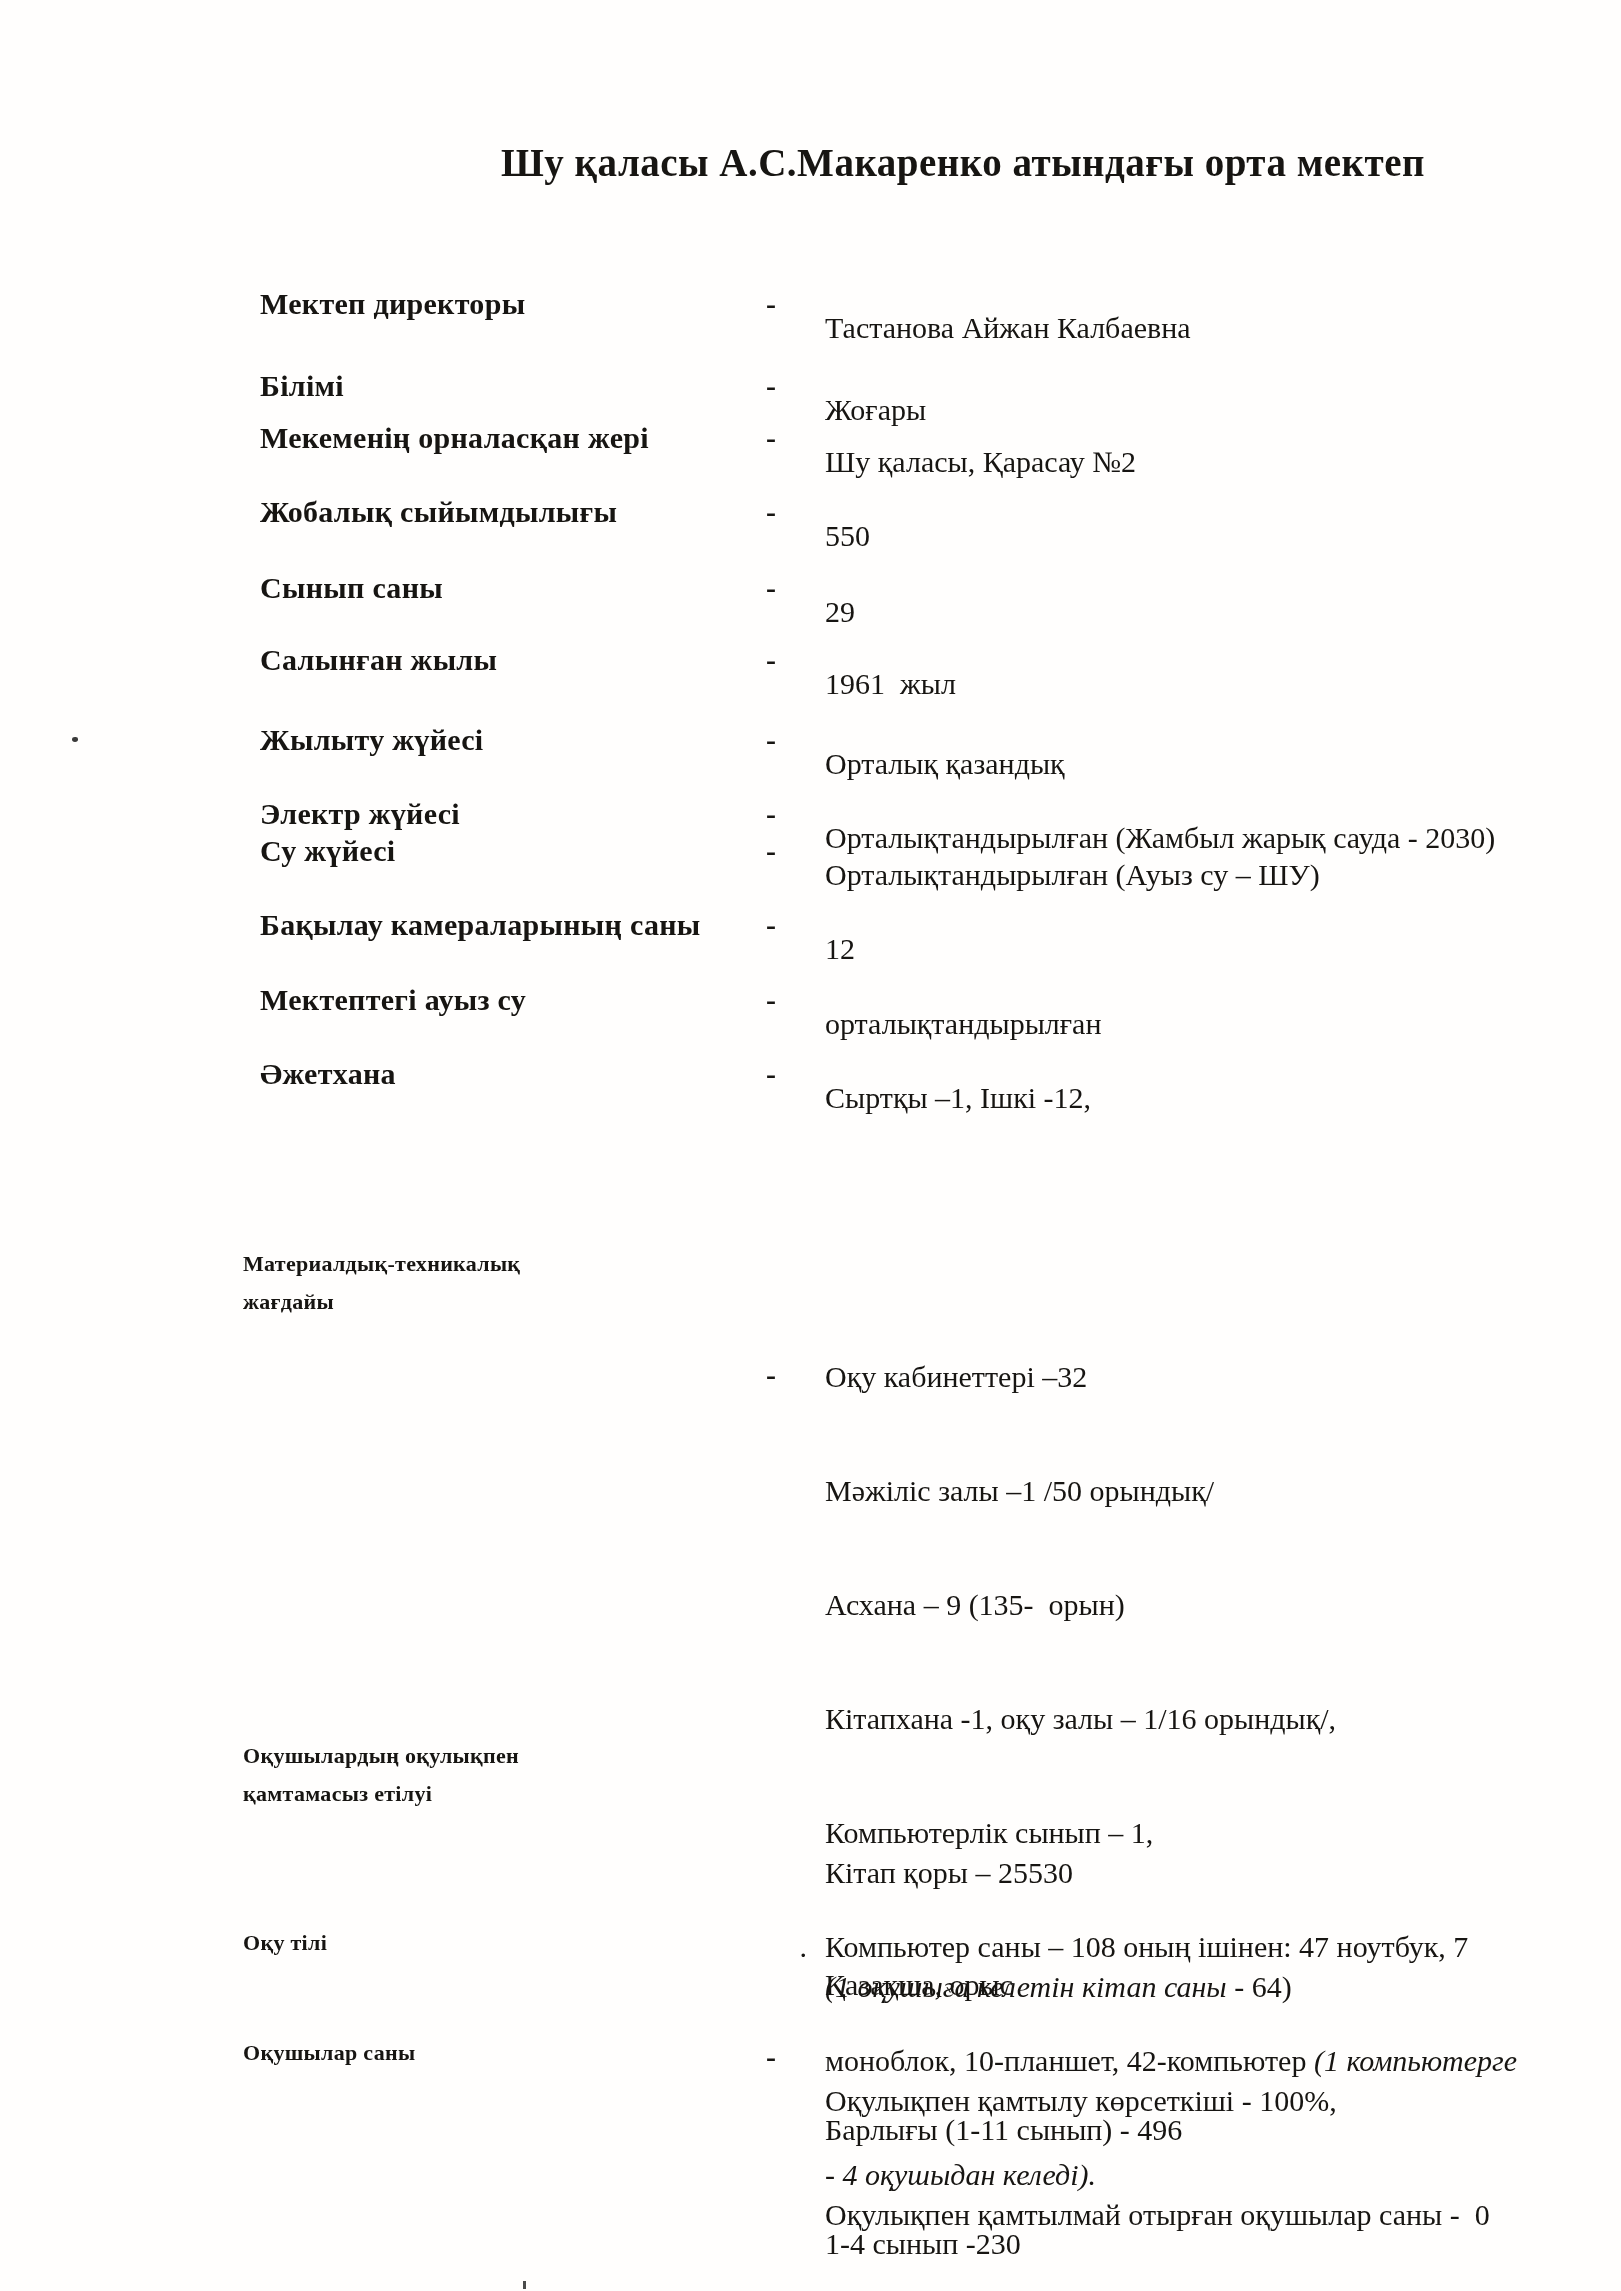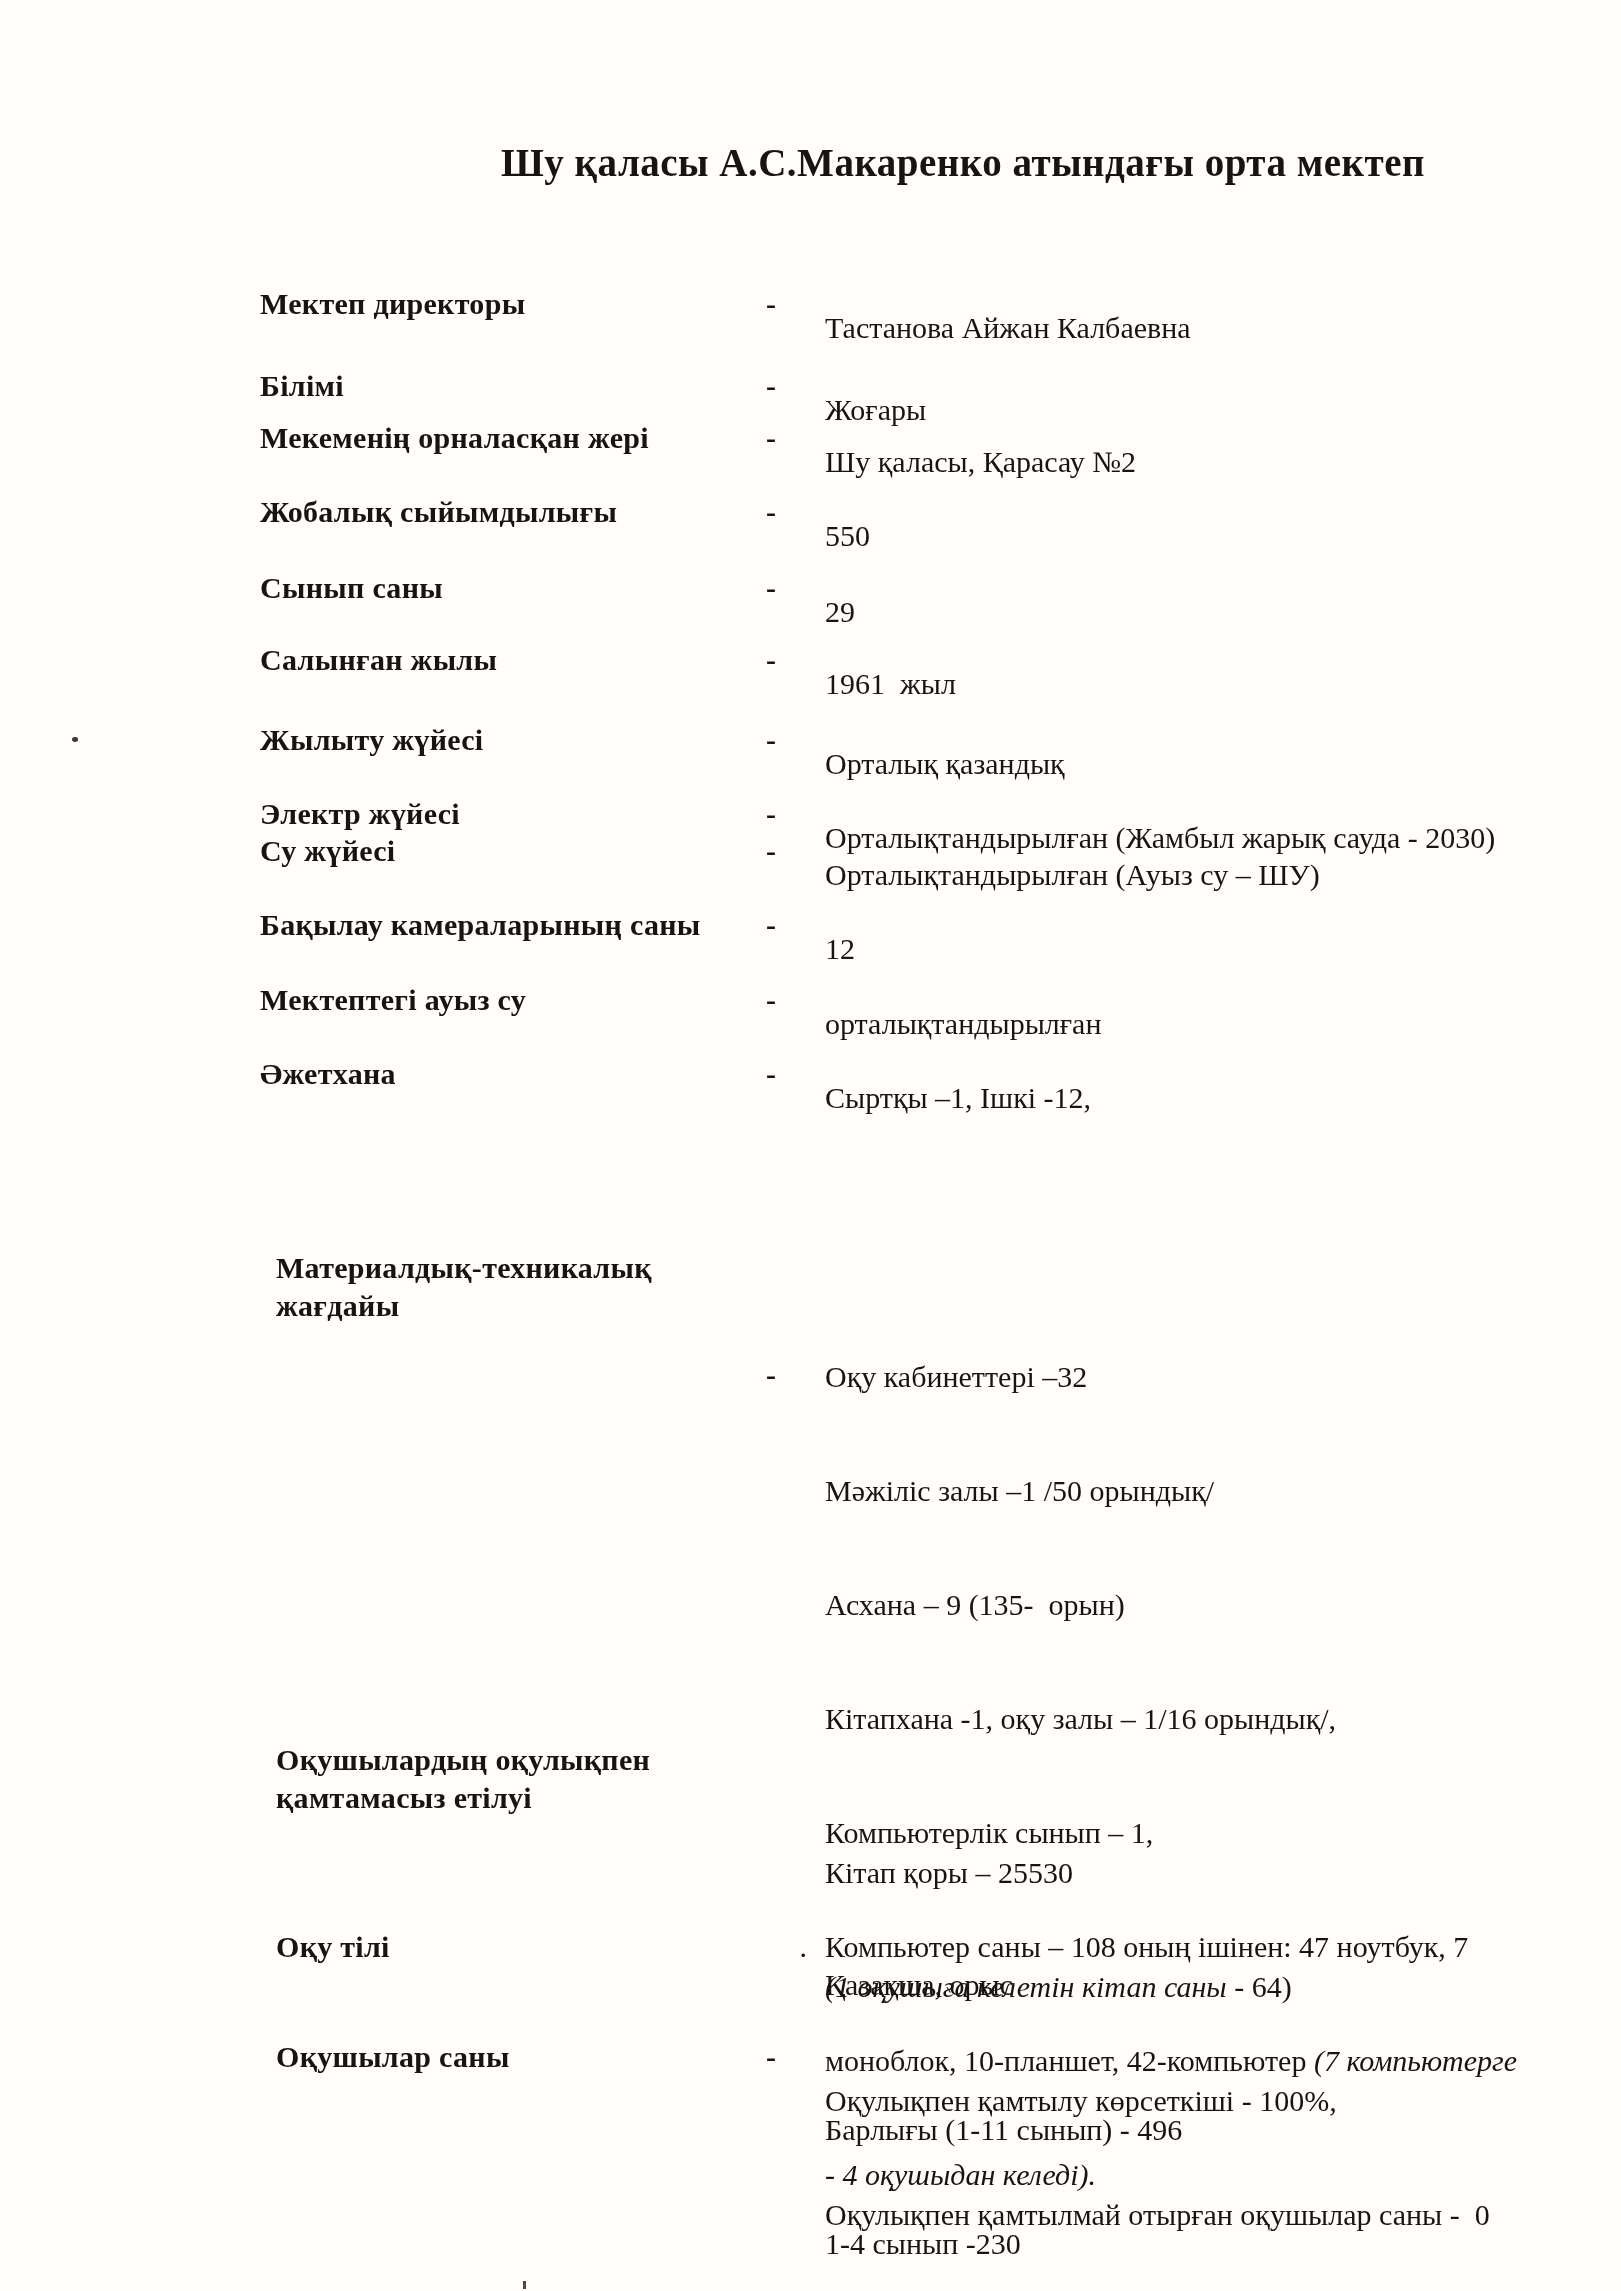--- a/index.html
+++ b/index.html
@@ -20,22 +20,22 @@
     letter-spacing:0.5px;
     white-space:pre;
   }
   .row { position:absolute; left:0; width:100%; height:0; overflow:visible; }
   .lbl {
     position:absolute; left:260px; top:0;
     font-weight:bold; font-size:30px;
     letter-spacing:0.3px; white-space:pre;
   }
   .lbl2 {
-    position:absolute; left:276px;
-    font-weight:bold; font-size:30px;
+    position:absolute; left:243px;
+    font-weight:bold; font-size:22px;
     letter-spacing:0.3px; white-space:pre;
   }
   .dash {
     position:absolute; left:766px; top:0;
     font-weight:bold; font-size:30px;
   }
   .dash-abs {
     position:absolute; left:766px;
     font-weight:bold; font-size:30px;
   }
@@ -136,21 +136,21 @@
     <span class="lbl2" style="top:1251px">Материалдық-техникалық</span>
     <span class="lbl2" style="top:1289px">жағдайы</span>
     <span class="dash-abs" style="top:1358px">-</span>
     <div class="block" style="top:1282px">
       <div class="bline">Оқу кабинеттері –32</div>
       <div class="bline">Мәжіліс залы –1 /50 орындық/</div>
       <div class="bline">Асхана – 9 (135-  орын)</div>
       <div class="bline">Кітапхана -1, оқу залы – 1/16 орындық/,</div>
       <div class="bline">Компьютерлік сынып – 1,</div>
       <div class="bline"><span class="bullet">.</span><span>Компьютер саны – 108 оның ішінен: 47 ноутбук, 7</span></div>
-      <div class="bline"><span>моноблок, 10-планшет, 42-компьютер </span><span class="it">(7 компьютерге</span></div>
+      <div class="bline"><span>моноблок, 10-планшет, 42-компьютер </span><span class="it">(1 компьютерге</span></div>
       <div class="bline it">- 4 оқушыдан келеді).</div>
       
       
       
     </div>
   </div>
 
   <div>
     <span class="lbl2" style="top:1743px">Оқушылардың оқулықпен</span>
     <span class="lbl2" style="top:1781px">қамтамасыз етілуі</span>

